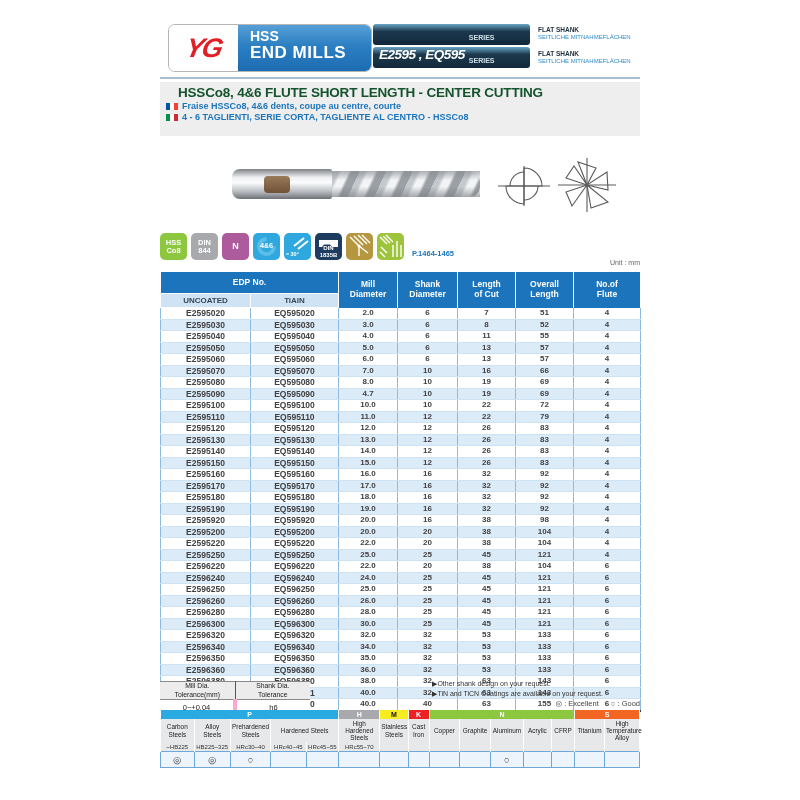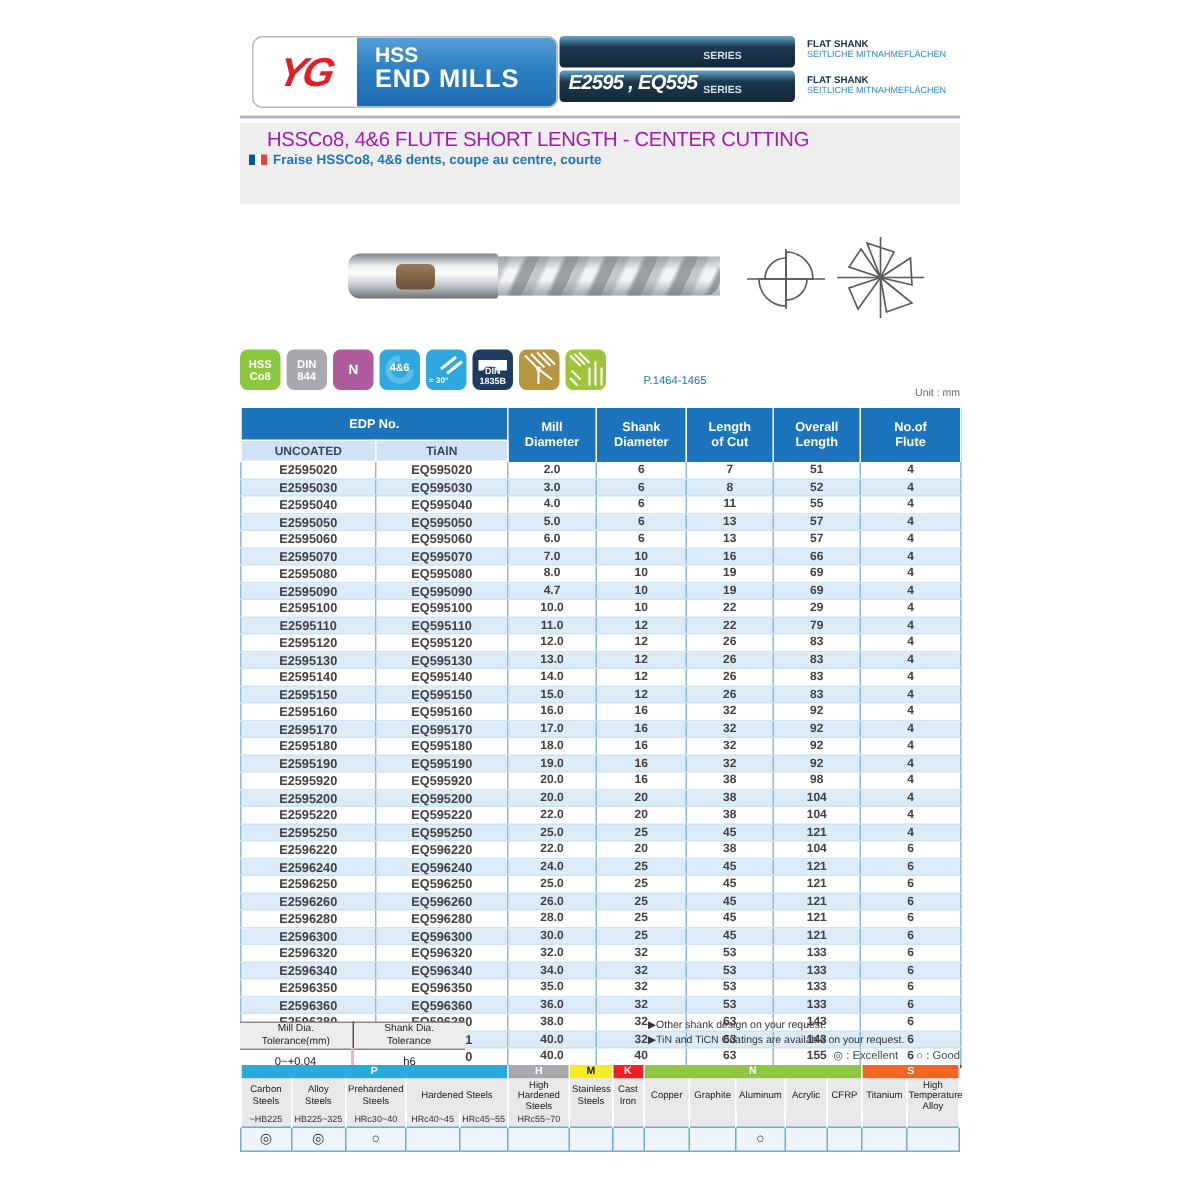--- a/index.html
+++ b/index.html
@@ -26,21 +26,21 @@
   .series-bar .ser{color:#cfe0ea;font-size:7px;font-weight:bold;margin-left:4px;margin-top:5px;}
   .shank-col{position:absolute;left:378px;top:4px;width:102px;}
   .shank-item{margin-bottom:9px;line-height:1.2;}
   .shank-item .fs{font-size:6.5px;font-weight:bold;color:#1d2e3e;}
   .shank-item .de{font-size:6px;color:#2f8bc9;}
   .rule1{position:absolute;left:160px;top:77px;width:480px;height:2px;background:#a9bfd0;}
 
   
   .title-block{position:absolute;left:160px;top:82px;width:480px;height:54px;background:#eeeeef;
         box-sizing:border-box;padding:3px 6px;}
-  .title-main{font-size:13.5px;font-weight:normal;color:#a21caf;letter-spacing:-0.2px;padding-left:12px;}
+  .title-main{font-size:13.5px;font-weight:bold;color:#14532d;letter-spacing:-0.2px;padding-left:12px;}
   .lang-row{display:flex;align-items:center;margin-top:1px;height:10px;}
   .flag{width:12px;height:7px;margin-right:4px;flex:0 0 auto;display:flex;}
   .flag.h{flex-direction:column;}
   .flag i{flex:1;display:block;}
   .lang-text{font-size:9px;font-weight:bold;color:#1c75bc;white-space:nowrap;}
 
   
   .gallery{position:absolute;left:160px;top:140px;width:480px;height:90px;}
   .endmill{position:absolute;left:72px;top:26px;width:250px;height:36px;}
   .shank-cyl{position:absolute;left:0;top:3px;width:100px;height:30px;border-radius:8px 2px 2px 8px;
@@ -56,21 +56,21 @@
   
   .icon-row{position:absolute;left:160px;top:233px;width:480px;display:flex;align-items:flex-end;}
   .capa-icon{width:27px;height:27px;border-radius:5px;margin-right:4px;position:relative;
         display:flex;align-items:center;justify-content:center;color:#fff;font-weight:bold;
         font-size:7.5px;text-align:center;line-height:1.05;white-space:pre-line;box-sizing:border-box;}
   .capa-icon svg{position:absolute;left:0;top:0;}
   .capa-icon .lbl{position:relative;z-index:2;}
   .capa-icon.tiny .lbl{font-size:6px;}
   .capa-icon.n-icon .lbl{font-size:9px;}
   .capa-icon.helix .lbl{position:absolute;left:2px;bottom:2px;font-size:5.5px;}
-  .page-ref{font-size:7.5px;font-weight:normal;color:#1c75bc;margin-left:21px;margin-bottom:2px;}
+  .page-ref{font-size:7.5px;font-weight:bold;color:#1c75bc;margin-left:4px;margin-bottom:2px;}
   .unit-label{position:absolute;left:160px;top:259px;width:480px;text-align:right;
         font-size:7px;color:#666;}
 
   
   .spec-wrap{position:absolute;left:160px;top:271px;width:480px;}
   table.spec{border-collapse:collapse;width:480px;table-layout:fixed;
         border:1px solid #9cc3e5;border-bottom:2px solid #274a66;}
   table.spec thead tr.h1 th{background:#1c75bc;color:#fff;font-size:8.5px;font-weight:bold;
         height:21px;border:1px solid #fff;border-bottom:none;white-space:pre-line;line-height:1.1;
         padding:0;}
@@ -86,21 +86,21 @@
   table.spec tbody tr.group-start td{border-top:1.5px solid #5d87aa;}
 
   
   .tol-table{position:absolute;left:160px;top:681px;width:150px;border-collapse:collapse;
         table-layout:fixed;}
   .tol-table th{background:#ececec;font-size:6.8px;font-weight:normal;color:#222;
         border:1px solid #8a8a8a;border-left:none;border-right:1px solid #555;
         height:17px;white-space:pre-line;line-height:1.25;padding:0;}
   .tol-table th:last-child{border-right:none;}
   .tol-table td{background:#fff;font-size:7.5px;color:#222;text-align:center;height:14px;
-        border:1px solid #8a8a8a;border-left:none;border-right:2px solid #f9a8d4;padding:0;}
+        border:1px solid #8a8a8a;border-left:none;border-right:4px solid #f9a8d4;padding:0;}
   .tol-table td:last-child{border-right:none;}
 
   
   .notes{position:absolute;left:432px;top:679px;width:210px;}
   .note-line{font-size:7px;color:#333;line-height:1.45;}
   .legend{position:absolute;left:160px;top:699px;width:480px;text-align:right;
         font-size:7.5px;color:#444;}
   .legend span{margin-left:10px;}
 
   
@@ -157,20 +157,28 @@
 
   <div class="title-block">
     <div class="title-main">HSSCo8, 4&amp;6 FLUTE SHORT LENGTH - CENTER CUTTING</div>
     <div class="lang-row">
       <span class="flag">
           <i style="background:#0055a4"></i>
           <i style="background:#fff"></i>
           <i style="background:#ef4135"></i>
         </span>
       <span class="lang-text">Fraise HSSCo8, 4&amp;6 dents, coupe au centre, courte</span>
+    </div>
+    <div class="lang-row">
+      <span class="flag">
+          <i style="background:#009246"></i>
+          <i style="background:#fff"></i>
+          <i style="background:#ce2b37"></i>
+        </span>
+      <span class="lang-text">4 - 6 TAGLIENTI, SERIE CORTA, TAGLIENTE AL CENTRO - HSSCo8</span>
     </div>
   </div>
 
   <div class="gallery">
     <div class="endmill">
       <div class="shank-cyl"></div>
       <div class="weldon"></div>
       <div class="flute-cyl"></div>
     </div>
     <svg class="xsection" style="left:338px;top:20px" width="52" height="52" viewBox="0 0 52 52">
@@ -344,21 +352,21 @@
             <td>19</td>
             <td>69</td>
             <td>4</td>
           </tr>
           <tr>
             <td class="edp">E2595100</td>
             <td class="edp">EQ595100</td>
             <td>10.0</td>
             <td>10</td>
             <td>22</td>
-            <td>29</td>
+            <td>72</td>
             <td>4</td>
           </tr>
           <tr>
             <td class="edp">E2595110</td>
             <td class="edp">EQ595110</td>
             <td>11.0</td>
             <td>12</td>
             <td>22</td>
             <td>79</td>
             <td>4</td>

